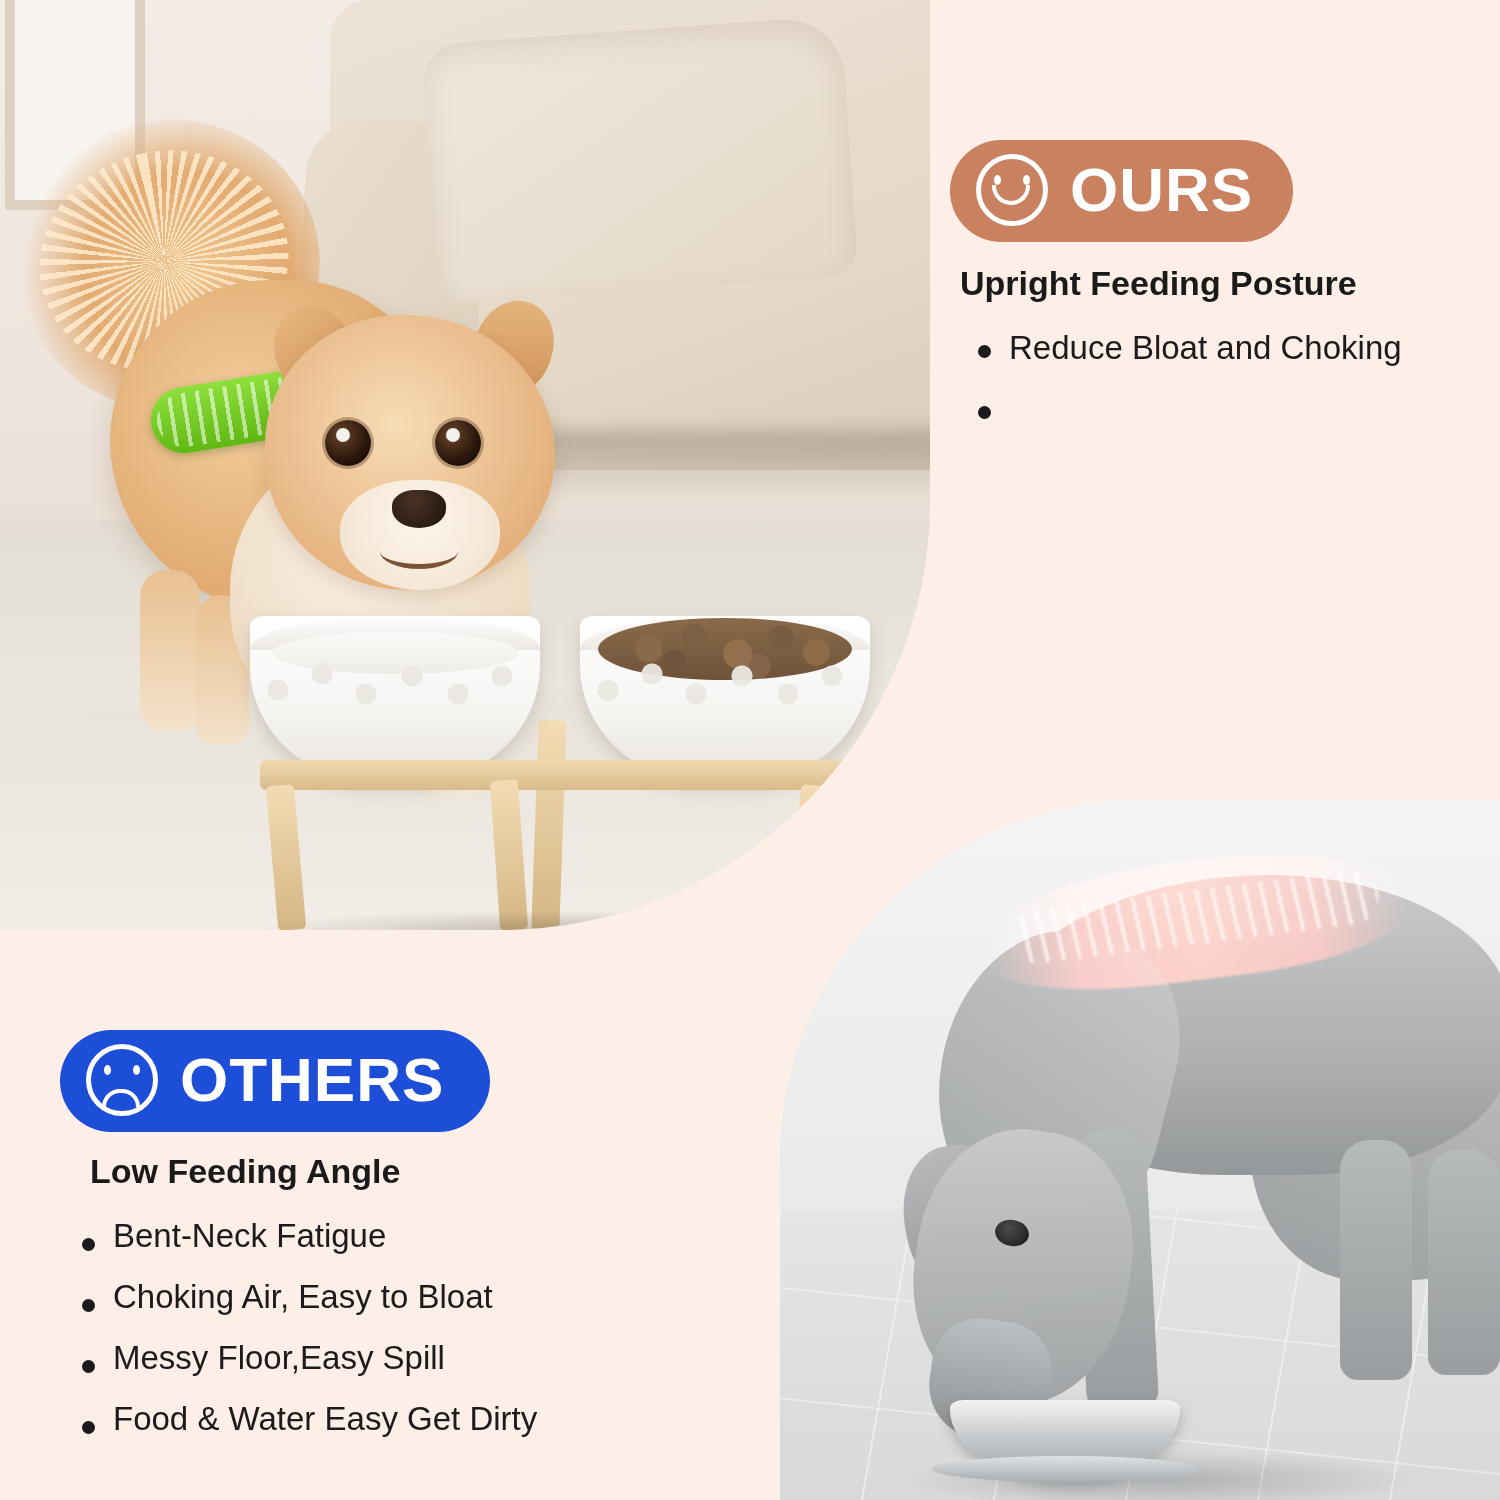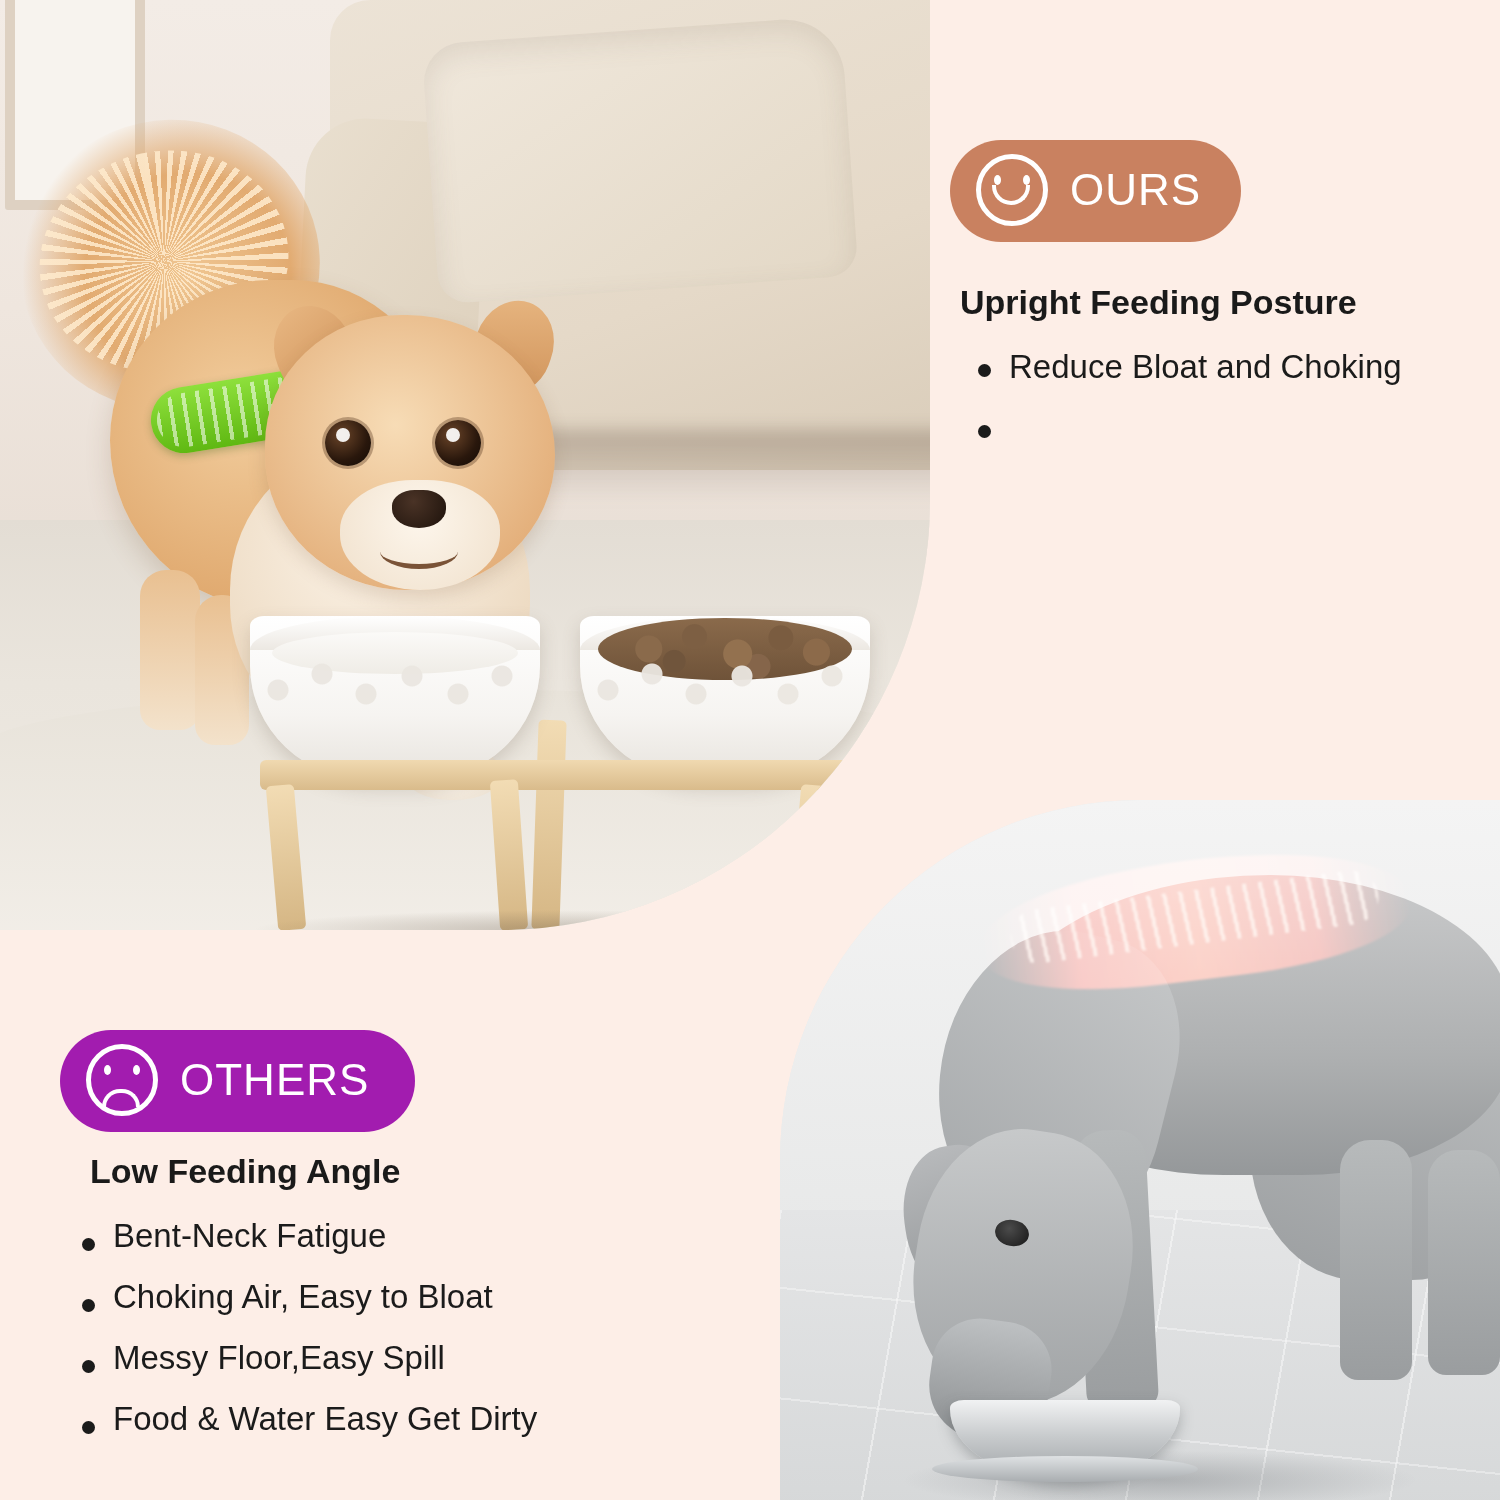--- a/index.html
+++ b/index.html
@@ -312,43 +312,43 @@
   .panel-ours{left:950px;top:140px;width:520px;}
   .panel-others{left:60px;top:1030px;width:620px;}
 
   .badge{
     display:flex;align-items:center;gap:22px;
     border-radius:60px;
     padding:14px 40px 16px 26px;
     width:max-content;
   }
   .badge-ours{background:#c98160;}
-  .badge-others{background:#a21caf;}
+  .badge-others{background:#1d4ed8;}
   .badge .face{
     width:62px;height:62px;border-radius:50%;
     border:5px solid #ffffff;position:relative;flex:0 0 auto;
   }
   .badge .face .e{
     position:absolute;top:16px;width:7px;height:10px;border-radius:50%;background:#fff;
   }
   .badge .face .e.l{left:13px;}
   .badge .face .e.r{right:13px;}
   .badge .face .m{
     position:absolute;left:11px;width:30px;height:16px;
     border:4px solid #fff;border-top:none;border-radius:0 0 30px 30px;
   }
   .badge-ours .face .m{top:26px;}
   .badge-others .face .m{
     top:40px;border:4px solid #fff;border-bottom:none;border-radius:30px 30px 0 0;height:14px;
   }
   .badge .title{
-    color:#ffffff;font-size:44px;font-weight:normal;letter-spacing:1px;line-height:1;
+    color:#ffffff;font-size:62px;font-weight:bold;letter-spacing:1px;line-height:1;
   }
   .subtitle{
-    font-size:34px;font-weight:bold;color:#1a1a1a;margin-top:41px;margin-left:10px;
+    font-size:34px;font-weight:bold;color:#1a1a1a;margin-top:22px;margin-left:10px;
   }
   .bullets{margin:26px 0 0 0;padding:0;list-style:none;}
   .bullets li{
     display:flex;align-items:flex-start;gap:18px;
     font-size:33px;color:#1b1b1b;margin-bottom:22px;line-height:1.18;
   }
   .bullets li .dot{
     width:13px;height:13px;border-radius:50%;background:#1b1b1b;margin-top:16px;flex:0 0 auto;
   }
   .panel-ours .bullets li{margin-left:28px;}

